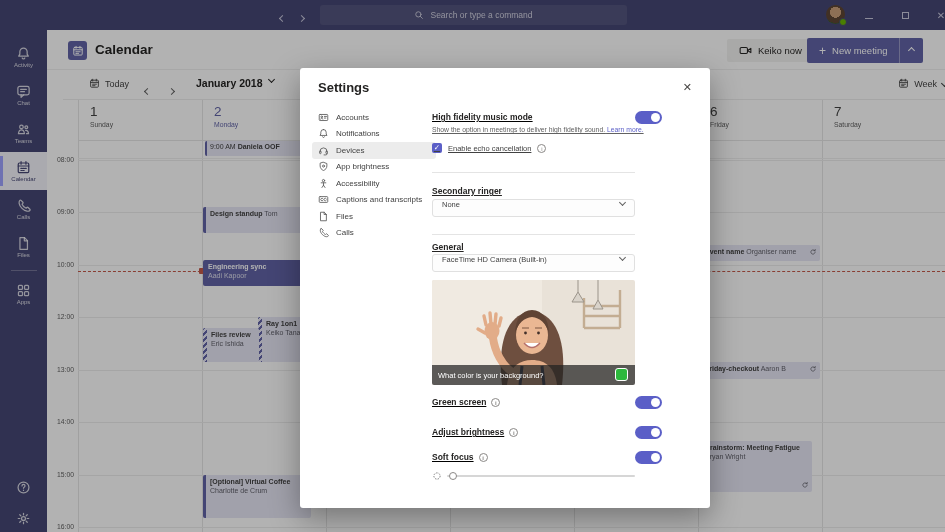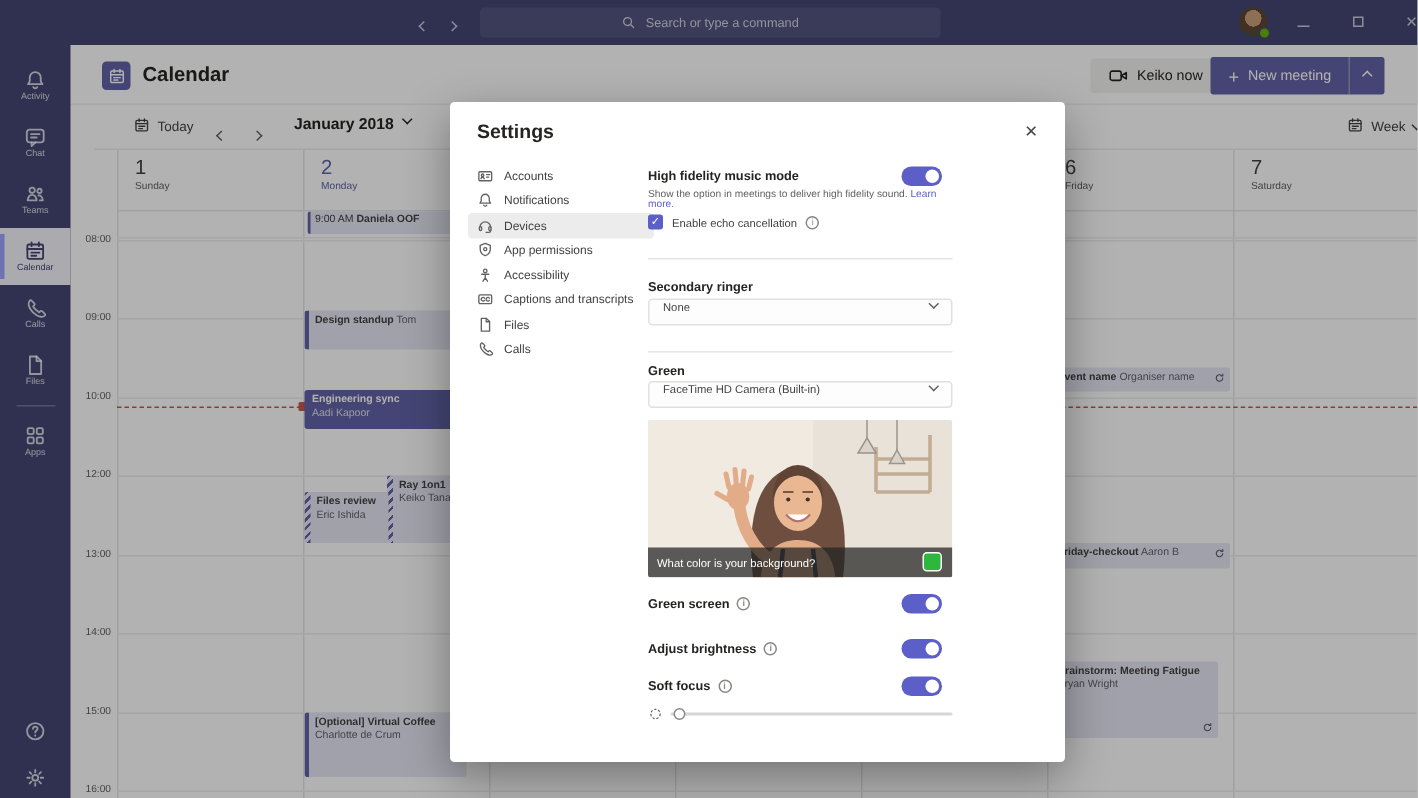--- a/index.html
+++ b/index.html
@@ -79,21 +79,21 @@
   
   .backdrop{position:absolute;inset:0;background:rgba(0,0,0,.3);z-index:50;}
   .modal{position:absolute;left:300px;top:68px;width:410px;height:440px;background:#fff;border-radius:3px;box-shadow:0 10px 30px rgba(0,0,0,.35);z-index:100;}
   .m-title{position:absolute;left:18px;top:12px;font-size:13px;font-weight:bold;color:#252423;}
   .m-close{position:absolute;right:14px;top:11px;font-size:11px;color:#484644;cursor:pointer;padding:2px 4px;}
   .m-nav{position:absolute;left:12px;top:41px;width:124px;}
   .m-nav-item{display:flex;align-items:center;gap:7px;height:16.5px;padding:0 6px;font-size:8px;color:#424242;border-radius:3px;cursor:pointer;}
   .m-nav-item .nic{color:#616161;flex:0 0 auto;}
   .m-nav-item.sel{background:#ececec;}
   .m-content{position:absolute;left:132px;top:38px;width:203px;}
-  .m-row{position:absolute;left:0;width:196px;}
+  .m-row{position:absolute;left:0;width:230px;text-decoration:underline;}
   .blab{font-size:8.5px;font-weight:bold;color:#252423;display:flex;align-items:center;gap:5px;}
   .desc{font-size:6.8px;color:#616161;}
   .desc a{color:#5b5fc7;text-decoration:none;}
   .toggle{position:absolute;right:0;top:-1px;width:27px;height:13px;border-radius:7px;background:#5b5fc7;cursor:pointer;}
   .toggle::after{content:"";position:absolute;right:2px;top:2px;width:9px;height:9px;border-radius:50%;background:#fff;}
   .checkbox{width:10px;height:10px;border-radius:2px;background:#5b5fc7;color:#fff;font-size:7.5px;line-height:10px;text-align:center;cursor:pointer;flex:0 0 auto;}
   .chkrow{display:flex;align-items:center;gap:6px;font-size:7.5px;color:#424242;}
   .info{position:relative;width:9px;height:9px;border:1px solid #8a8886;border-radius:50%;color:#8a8886;flex:0 0 auto;}
   .info::after{content:"i";position:absolute;left:0;right:0;top:0;bottom:0;font-size:6px;line-height:8px;text-align:center;font-style:normal;}
   .hr{position:absolute;left:0;width:203px;border-top:1px solid #e4e4e4;}
@@ -454,21 +454,21 @@
       <div class="m-nav-item sel">
           <svg class="ic nic" width="11" height="11" viewBox="0 0 16 16">
             <use href="#i-headset"></use>
           </svg>
           <span>Devices</span>
         </div>
       <div class="m-nav-item">
           <svg class="ic nic" width="11" height="11" viewBox="0 0 16 16">
             <use href="#i-shield"></use>
           </svg>
-          <span>App permissions</span>
+          <span>App brightness</span>
         </div>
       <div class="m-nav-item">
           <svg class="ic nic" width="11" height="11" viewBox="0 0 16 16">
             <use href="#i-person"></use>
           </svg>
           <span>Accessibility</span>
         </div>
       <div class="m-nav-item">
           <svg class="ic nic" width="11" height="11" viewBox="0 0 16 16">
             <use href="#i-cc"></use>
@@ -505,21 +505,21 @@
       </div>
       <div class="hr" style="top:66px"></div>
 
       <div class="m-row blab" style="top:80px">Secondary ringer</div>
       <div class="select" style="top:93px">
         <span>None</span>
         <i class="chev down"></i>
       </div>
       <div class="hr" style="top:128px"></div>
 
-      <div class="m-row blab" style="top:136px">Green</div>
+      <div class="m-row blab" style="top:136px">General</div>
       <div class="select" style="top:148px">
         <span>FaceTime HD Camera (Built-in)</span>
         <i class="chev down"></i>
       </div>
 
       <div class="preview" style="top:174px">
         <svg width="203" height="105" viewBox="0 0 203 105">
           <rect width="203" height="105" fill="#e9e2d8"></rect>
           <rect width="110" height="105" fill="#f0eae1"></rect>
           <path d="M152 18v30M188 10v38M152 48h36M152 36h36M152 26h36" stroke="#c3ad92" stroke-width="2.4" fill="none"></path>

